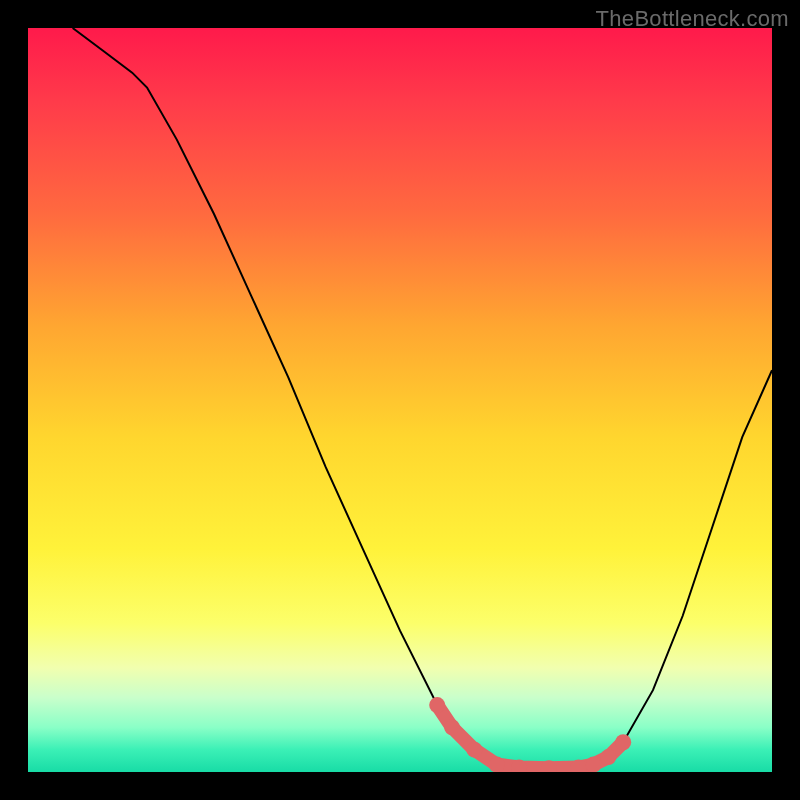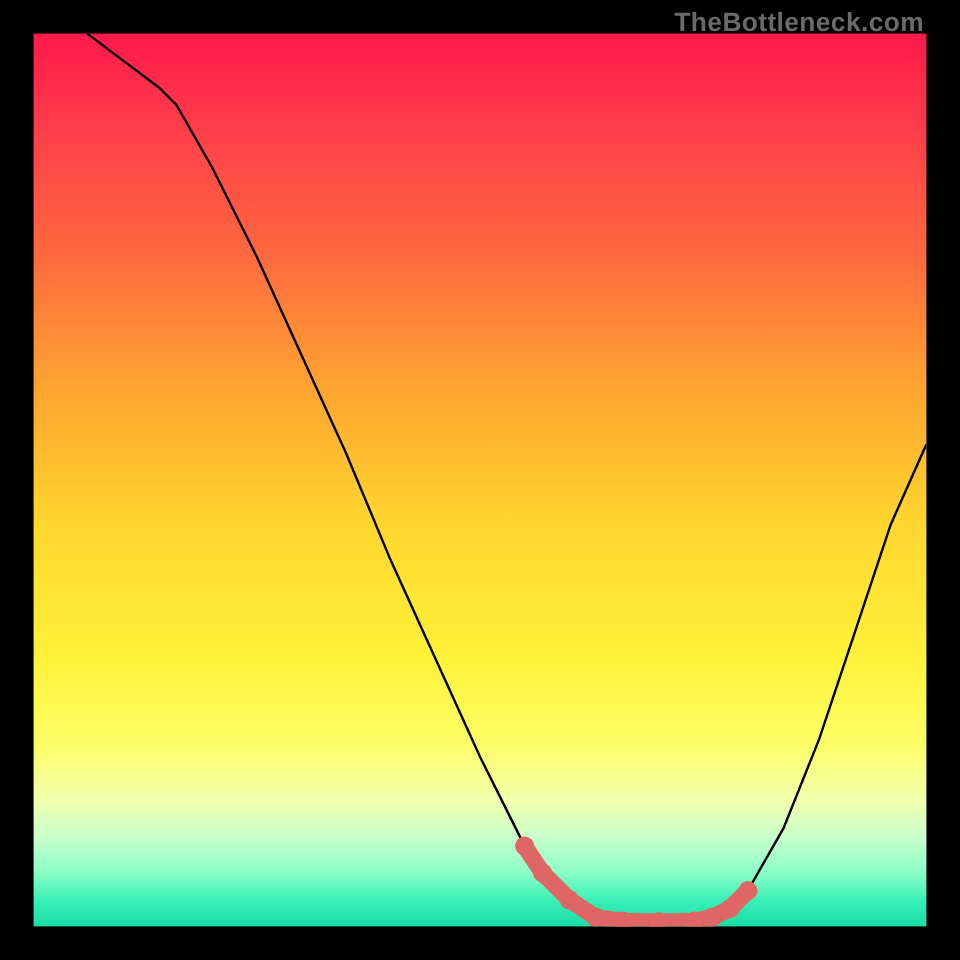--- a/index.html
+++ b/index.html
@@ -13,24 +13,24 @@
   }
   .stage {
     position: relative;
     width: 800px;
     height: 800px;
     background: #000000;
   }
   .watermark {
     position: absolute;
     top: 6px;
-    right: 30px;
+    right: 11px;
     color: #6a6a6a;
     font-size: 22px;
-    font-weight: 700;
+    font-weight: 400;
     letter-spacing: 0.3px;
     z-index: 10;
   }
   .plot {
     position: absolute;
     left: 28px;
     top: 28px;
     width: 744px;
     height: 744px;
     overflow: hidden;

